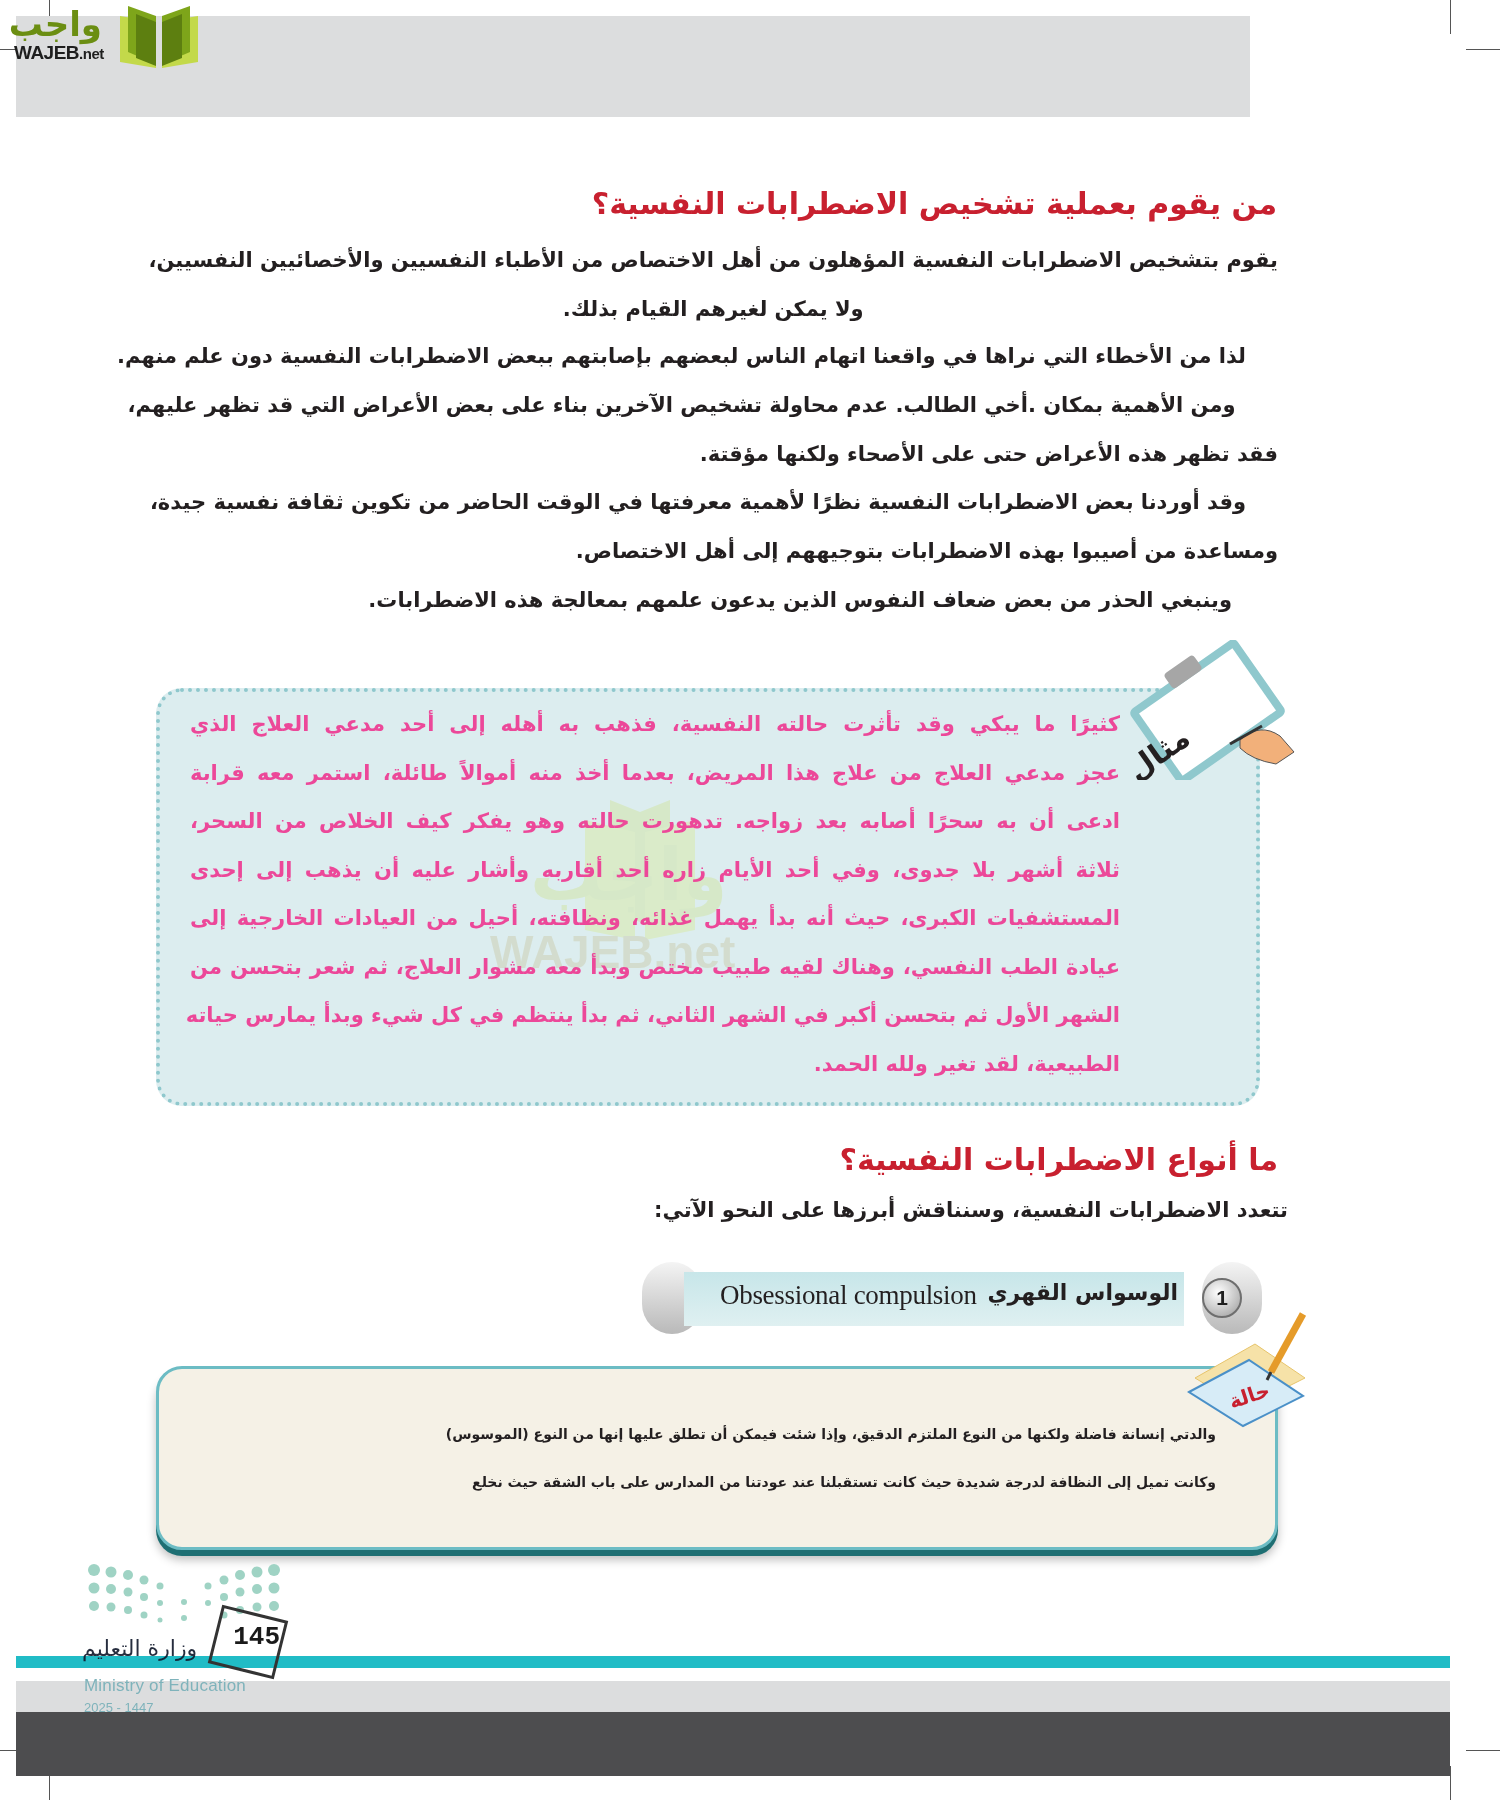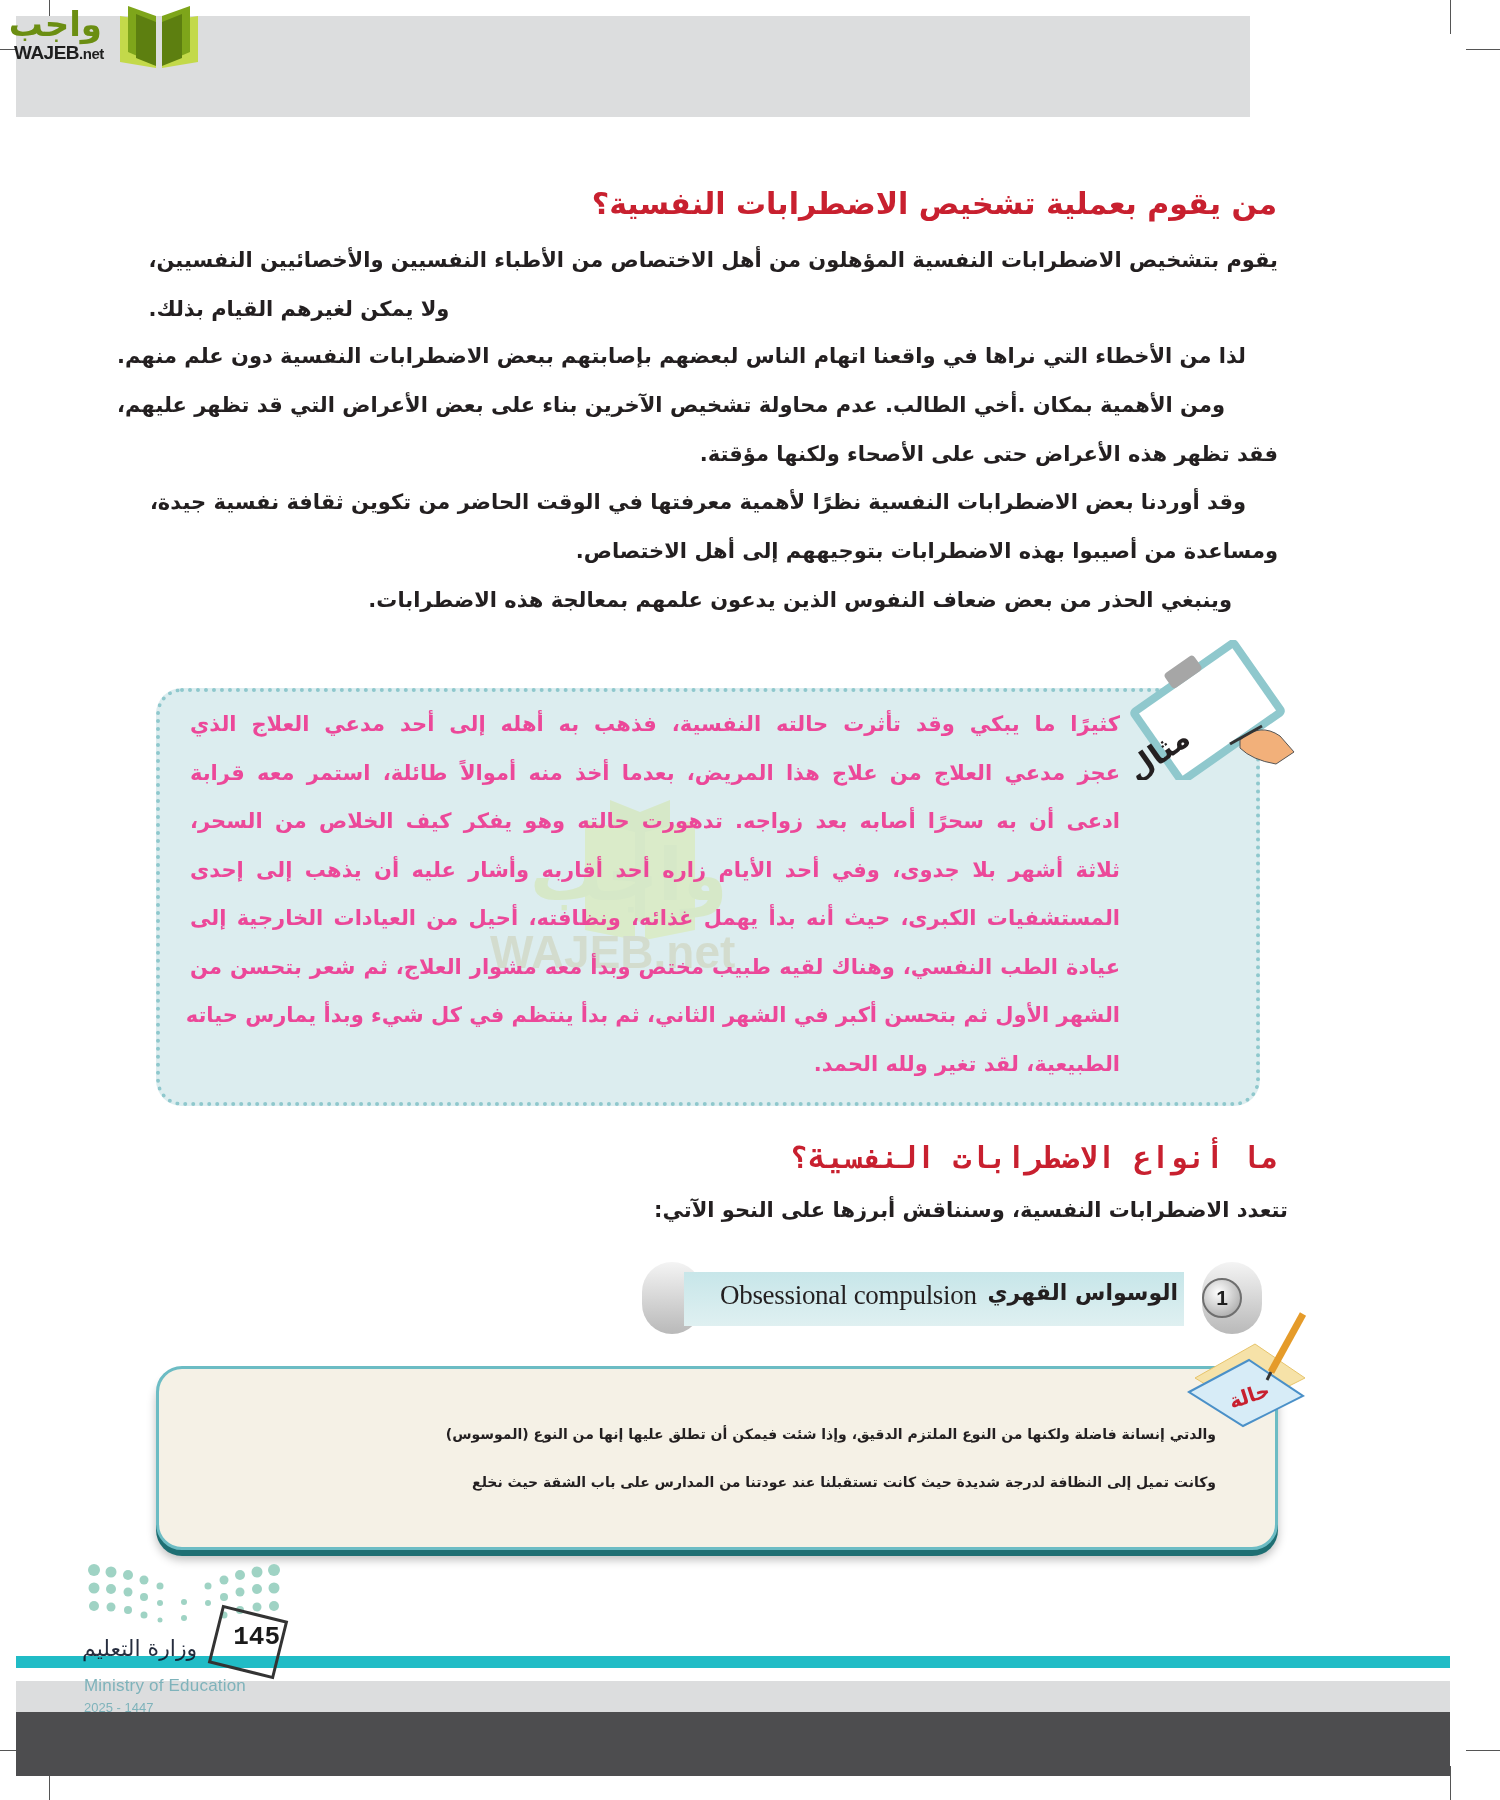--- a/index.html
+++ b/index.html
@@ -11,21 +11,21 @@
 
     
     .top-band { position: absolute; left: 16px; top: 16px; width: 1234px; height: 101px; background: #dcddde; }
     .logo { position: absolute; left: 12px; top: 4px; width: 180px; height: 64px; }
     .logo-ar { position: absolute; left: 0; top: 2px; width: 90px; font-size: 34px; font-weight: bold; color: #6b8e12; text-align: center; direction: rtl; line-height: 36px; }
     .logo-en { position: absolute; left: 2px; top: 38px; font-family: "Liberation Sans", sans-serif; font-weight: bold; font-size: 19px; color: #1e1e1e; letter-spacing: -0.5px; }
     .logo-en small { font-size: 15px; }
     .logo-book { position: absolute; left: 106px; top: 0; width: 82px; height: 66px; }
 
     
-    .rtl { direction: rtl; text-align: left; }
+    .rtl { direction: rtl; text-align: center; }
     .heading { position: absolute; font-family: "DejaVu Sans", sans-serif; font-weight: bold; color: #c8202f; font-size: 30px; line-height: 40px; white-space: nowrap; }
     .para { position: absolute; right: 256px; font-weight: bold; font-size: 21px; line-height: 49px; color: #231f20; }
     .para p { white-space: nowrap; }
 
     
     .example-box { position: absolute; left: 156px; top: 688px; width: 1104px; height: 418px; background: #dcedef; border: 4px dotted #8fc8cd; border-radius: 26px; }
     .example-text { position: absolute; right: 380px; top: 700px; width: 930px; font-weight: bold; font-size: 21px; line-height: 48.5px; color: #ec4899; direction: rtl; }
     .example-text p { white-space: nowrap; text-align-last: justify; text-align: justify; }
     .example-text p.last { text-align-last: right; }
     .clipboard { position: absolute; left: 1100px; top: 640px; width: 200px; height: 140px; }
@@ -133,21 +133,21 @@
   <g transform="rotate(-35 100 70)">
     <rect x="40" y="30" width="130" height="92" rx="6" fill="#8fc8cd"></rect>
     <rect x="48" y="38" width="114" height="76" fill="#ffffff"></rect>
     <rect x="90" y="20" width="36" height="18" rx="4" fill="#a6a6a6"></rect>
     <text x="75" y="92" font-family="DejaVu Sans, sans-serif" font-weight="bold" font-size="30" fill="#231f20" direction="rtl">مثال</text>
   </g>
   <path d="M140 100 Q160 82 180 96 L194 112 L176 124 Q152 120 140 108 Z" fill="#f2b07a" stroke="#555" stroke-width="1"></path>
   <line x1="130" y1="104" x2="162" y2="86" stroke="#333" stroke-width="3"></line>
 </svg>
 
-<div class="heading rtl" style="right:222px; top:1140px;font-family:Liberation Mono, monospace;">ما أنواع الاضطرابات النفسية؟</div>
+<div class="heading rtl" style="right:222px; top:1140px;">ما أنواع الاضطرابات النفسية؟</div>
 <div class="para rtl" style="top:1186px; right:212px;">
   <p>تتعدد الاضطرابات النفسية، وسنناقش أبرزها على النحو الآتي:</p>
 </div>
 
 <div class="pill-wrap">
   <div class="pill-cap" style="left:0;"></div>
   <div class="pill-cap" style="right:0;"></div>
   <div class="pill-body"></div>
   <div class="pill-num">1</div>
   <div class="pill-ar">الوسواس القهري</div>

